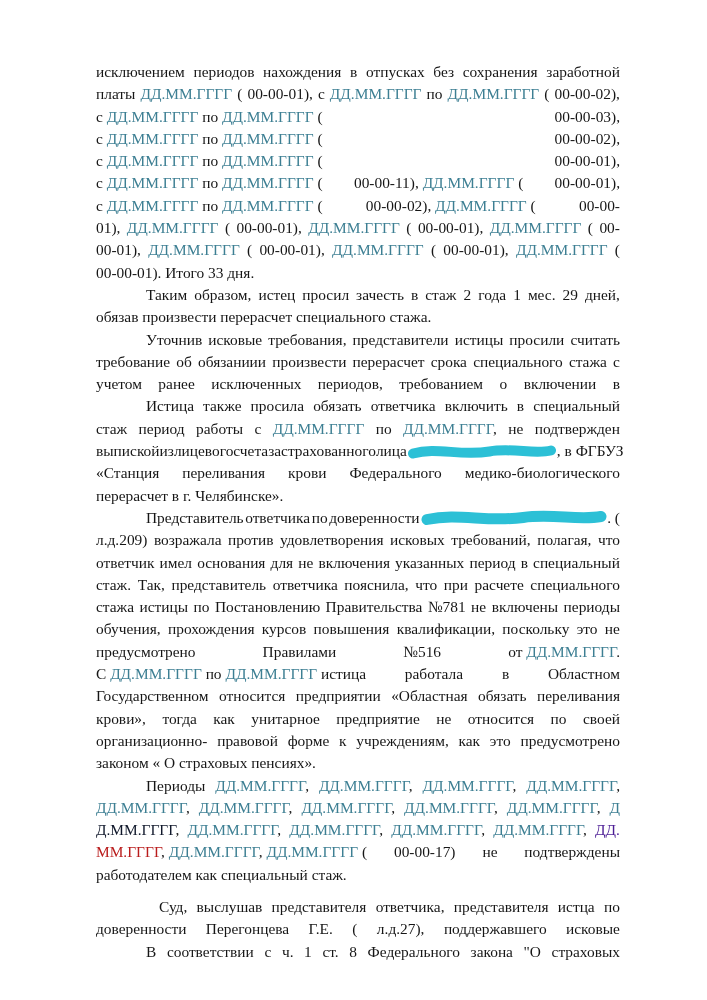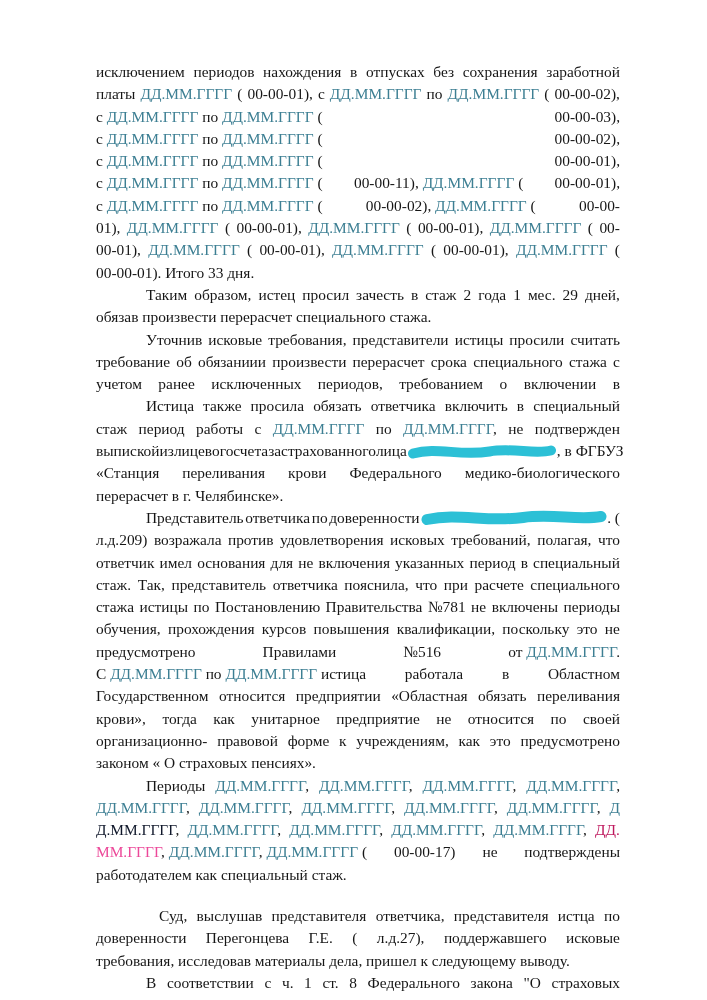--- a/index.html
+++ b/index.html
@@ -13,21 +13,21 @@
   }
   .doc{
     position:absolute;
     left:96px;top:61px;
     width:524px;
     font-size:15.4px;
     line-height:22.3px;
     color:#161616;
   }
   .para{margin:0;padding:0;}
-  .para.gap{margin-top:19px;}
+  .para.gap{margin-top:10px;}
   .line{height:22.3px;line-height:22.3px;}
   .line.flex{display:flex;justify-content:space-between;align-items:baseline;}
   .line .word,.line .segm{white-space:pre;flex:0 0 auto;}
   .line.lastline{text-align:left;white-space:pre;}
   .line.ind{padding-left:50px;justify-content:space-between;}
   .line.ind2{padding-left:63px;}
   .ph{}
   .redact{display:inline-block;line-height:0;}
   .redact svg{vertical-align:-4px;overflow:visible;}
 </style>
@@ -320,24 +320,24 @@
           <span class="word"><span class="ph" style="color: rgb(61, 127, 147);">ДД.ММ.ГГГГ</span>,</span>
           <span class="word"><span class="ph" style="color: rgb(61, 127, 147);">ДД.ММ.ГГГГ</span>,</span>
           <span class="word"><span class="ph" style="color: rgb(61, 127, 147);">Д</span></span>
         </div>
         <div class="line flex">
           <span class="word"><span class="ph" style="color: #0f172a;">Д.ММ.ГГГГ</span>,</span>
           <span class="word"><span class="ph" style="color: rgb(61, 127, 147);">ДД.ММ.ГГГГ</span>,</span>
           <span class="word"><span class="ph" style="color: rgb(61, 127, 147);">ДД.ММ.ГГГГ</span>,</span>
           <span class="word"><span class="ph" style="color: rgb(61, 127, 147);">ДД.ММ.ГГГГ</span>,</span>
           <span class="word"><span class="ph" style="color: rgb(61, 127, 147);">ДД.ММ.ГГГГ</span>,</span>
-          <span class="word"><span class="ph" style="color: #be185d;">ДД.</span></span>
-        </div>
-        <div class="line flex">
-          <span class="segm"><span class="ph" style="color: #ec4899;">ММ.ГГГГ</span>, <span class="ph" style="color: rgb(61, 127, 147);">ДД.ММ.ГГГГ</span>, <span class="ph" style="color: rgb(61, 127, 147);">ДД.ММ.ГГГГ</span> (</span>
+          <span class="word"><span class="ph" style="color: #4c1d95;">ДД.</span></span>
+        </div>
+        <div class="line flex">
+          <span class="segm"><span class="ph" style="color: #b91c1c;">ММ.ГГГГ</span>, <span class="ph" style="color: rgb(61, 127, 147);">ДД.ММ.ГГГГ</span>, <span class="ph" style="color: rgb(61, 127, 147);">ДД.ММ.ГГГГ</span> (</span>
           <span class="segm">00-00-17)</span>
           <span class="segm">не</span>
           <span class="segm">подтверждены</span>
         </div>
         <div class="line lastline">работодателем как специальный стаж.</div>
       </div>
       <div class="para gap">
         <div class="line ind2 flex">
           <span class="word">Суд,</span>
           <span class="word">выслушав</span>
@@ -349,21 +349,20 @@
         </div>
         <div class="line flex">
           <span class="word">доверенности</span>
           <span class="word">Перегонцева</span>
           <span class="word">Г.Е.</span>
           <span class="word">(</span>
           <span class="word">л.д.27),</span>
           <span class="word">поддержавшего</span>
           <span class="word">исковые</span>
         </div>
-        <div class="line lastline">требования, исследовав материалы дела, пришел к следующему выводу.</div>
       </div>
       <div class="para">
         <div class="line ind flex">
           <span class="word">В</span>
           <span class="word">соответствии</span>
           <span class="word">с</span>
           <span class="word">ч.</span>
           <span class="word">1</span>
           <span class="word">ст.</span>
           <span class="word">8</span>

